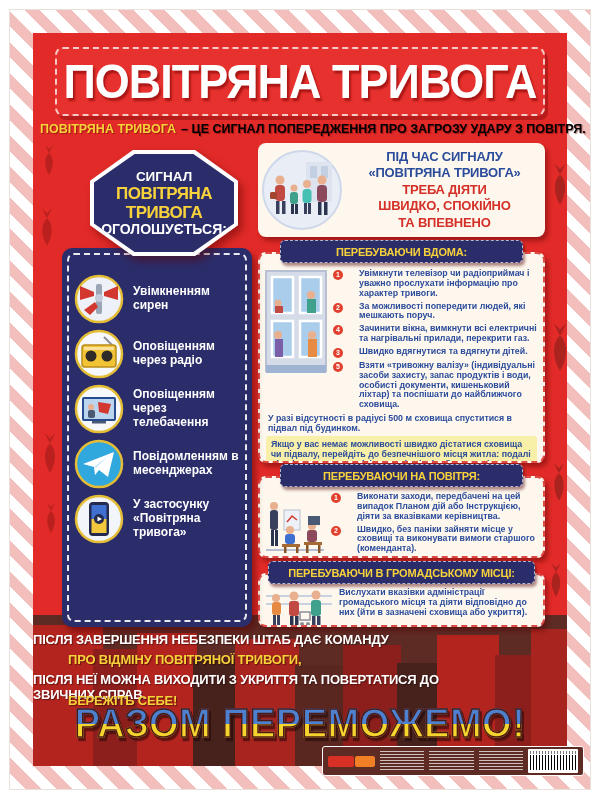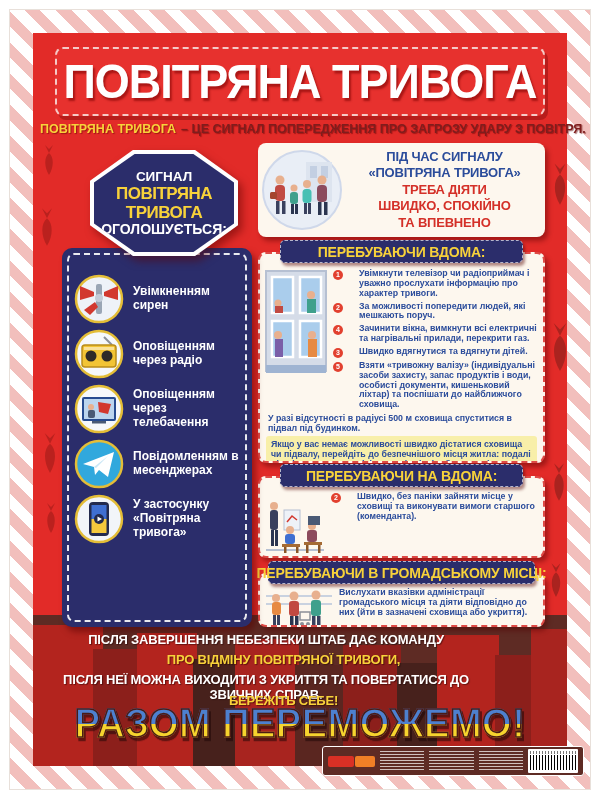--- a/index.html
+++ b/index.html
@@ -18,21 +18,21 @@
   
   .title-box { position:absolute; left:55px; top:47px; width:490px; height:69px;
     background:#e7312e; border:2px dashed #f6c9c6; border-radius:8px;
     display:flex; align-items:center; justify-content:center;
     box-shadow:3px 4px 0 rgba(130,10,10,.45); }
   .title-box h1 { color:#ffffff; font-size:45px; font-weight:bold; letter-spacing:-1px;
     transform:scaleY(1.06); text-shadow:2px 3px 2px rgba(120,0,0,.55); white-space:nowrap; }
   .subtitle { position:absolute; left:40px; top:122px; width:520px; text-align:center;
     font-size:12.5px; font-weight:bold; text-shadow:1px 1px 1px rgba(100,0,0,.5); white-space:nowrap; }
   .subtitle .hl { color:#f8d23a; margin-right:5px; }
-  .subtitle .rest { color:#7f1d1d; }
+  .subtitle .rest { color:#000000; }
 
   
   .octagon-wrap { position:absolute; left:90px; top:150px; width:148px; height:106px;
     filter:drop-shadow(4px 5px 4px rgba(90,0,0,.5)); z-index:6; }
   .octagon-outer { position:absolute; inset:0; background:#ffffff;
     clip-path:polygon(29% 0%,71% 0%,100% 29%,100% 71%,71% 100%,29% 100%,0% 71%,0% 29%); }
   .octagon-inner { position:absolute; inset:4px; background:#2b2d6b;
     clip-path:polygon(29% 0%,71% 0%,100% 29%,100% 71%,71% 100%,29% 100%,0% 71%,0% 29%);
     display:flex; flex-direction:column; align-items:center; justify-content:center; line-height:1.12; }
   .octagon-inner .w1 { color:#ffffff; font-weight:bold; font-size:13.5px; }
@@ -52,37 +52,37 @@
   .cream-box { background:#fdf7ee; border-radius:8px; box-shadow:3px 4px 5px rgba(85,0,0,.45); }
   .intro-box { position:absolute; left:258px; top:143px; width:287px; height:94px;
     display:flex; align-items:center; padding:4px; gap:6px; }
   .intro-circle { flex:0 0 80px; width:80px; height:80px; }
   .intro-text { flex:1; text-align:center; font-weight:bold; font-size:13px; line-height:1.26; letter-spacing:-0.2px; }
   .intro-text .b { color:#2b4c9b; }
   .intro-text .r { color:#d43028; }
 
   .sec-header { position:absolute; height:23px; background:#2b2d6b; border-radius:5px;
     border:1.5px dashed rgba(255,255,255,.65); display:flex; align-items:center; justify-content:center;
-    color:#f8d23a; font-weight:bold; font-size:14px; z-index:4; box-shadow:2px 3px 3px rgba(85,0,0,.45);
+    color:#f8d23a; font-weight:bold; font-size:11px; z-index:4; box-shadow:2px 3px 3px rgba(85,0,0,.45);
     white-space:nowrap; letter-spacing:-0.2px; }
   .sec-box { position:absolute; left:258px; width:287px; border:2px dashed #de4a46; overflow:hidden; z-index:2; }
 
   .sec-row { display:flex; gap:5px; }
   .sec-list { flex:1; display:flex; flex-direction:column; gap:3px; padding-right:5px; }
   .li { display:flex; gap:16px; color:#2b4c9b; font-weight:bold; font-size:8.8px; line-height:1.12; }
   .num { flex:0 0 10px; width:10px; height:10px; border-radius:50%; background:#e2402f; color:#ffffff;
     font-size:7px; font-weight:bold; text-align:center; line-height:10px; margin-top:1px; }
   .note { color:#2b4c9b; font-weight:bold; font-size:8.8px; line-height:1.14; padding:3px 8px 0 8px; }
   .hl-note { background:#f8efa9; border-radius:3px; margin:3px 6px 5px 6px; padding:3px 5px;
     color:#2b4c9b; font-weight:bold; font-size:8.8px; line-height:1.14; }
 
   
   .bottom-band { position:absolute; left:0; top:582px; width:534px; height:151px; background:#5e2b24; }
   .bld { position:absolute; }
-  .footer-text { position:absolute; left:33px; width:466px; text-align:center; font-weight:bold; z-index:7;
+  .footer-text { position:absolute; left:33px; width:466px; font-weight:bold; z-index:7;
     text-shadow:1px 1px 1px rgba(30,0,0,.5); letter-spacing:-0.2px; }
   .f-white { color:#ffffff; font-size:13px; }
   .f-yellow { color:#f8d23a; font-size:13px;padding-left:35px; }
   .slogan { position:absolute; left:33px; top:702px; width:534px; text-align:center; z-index:7;
     font-size:38px; font-weight:bold; letter-spacing:0.5px; color:#f6d42e; transform:scaleY(1.08);
     -webkit-text-stroke:1.5px #4a1b15; filter:drop-shadow(2px 3px 0 rgba(30,5,5,.55)); }
   @supports (-webkit-background-clip:text) {
     .slogan { background:linear-gradient(#4d80cf 0 52%, #f6d42e 52% 100%);
       -webkit-background-clip:text; background-clip:text; color:transparent; }
   }
@@ -300,21 +300,21 @@
         <div class="li">
             <span class="num">5</span>
             <span>Взяти «тривожну валізу» (індивідуальні засоби захисту, запас продуктів і води, особисті документи, кишеньковий ліхтар) та поспішати до найближчого сховища.</span>
           </div>
       </div>
     </div>
     <div class="note">У разі відсутності в радіусі 500 м сховища спуститися в підвал під будинком.</div>
     <div class="hl-note">Якщо у вас немає можливості швидко дістатися сховища чи підвалу, перейдіть до безпечнішого місця житла: подалі від вікон, у коридор (під несучі стіни), або ванну (але закрийте рушником дзеркало).</div>
   </div>
 
-  <div class="sec-header" style="left:280px;top:464px;width:243px;">ПЕРЕБУВАЮЧИ НА ВДОМА:</div>
+  <div class="sec-header" style="left:280px;top:464px;width:243px;">ПЕРЕБУВАЮЧИ НА ПОВІТРЯ:</div>
   <div class="cream-box sec-box" style="top:476px;height:82px;padding-top:14px;">
     <div class="sec-row">
       <svg width="62" height="62" viewBox="0 0 62 62" style="flex:0 0 62px;margin-left:4px;">
         <line x1="2" y1="58" x2="60" y2="58" stroke="#b6c0d2" stroke-width="2"></line>
         <rect x="20" y="18" width="16" height="20" fill="#eef2f8" stroke="#b6c0d2"></rect>
         <path d="M23 30 L28 24 L33 28" stroke="#d2382f" stroke-width="1.5" fill="none"></path>
         <circle cx="10" cy="14" r="4" fill="#e8b08e"></circle>
           <rect x="6" y="18" width="8" height="20" rx="3" fill="#39405e"></rect>
           <rect x="7" y="38" width="3" height="16" fill="#2b3550"></rect>
           <rect x="11" y="38" width="3" height="16" fill="#2b3550"></rect>
@@ -325,20 +325,24 @@
           <rect x="32" y="55" width="2.5" height="6" fill="#8a5526"></rect>
         <circle cx="48" cy="34" r="4" fill="#e8b08e"></circle>
           <rect x="43" y="38" width="10" height="12" rx="3" fill="#8c4b5d"></rect>
         <rect x="40" y="50" width="18" height="3" fill="#a56a33"></rect>
           <rect x="42" y="53" width="2.5" height="8" fill="#8a5526"></rect>
           <rect x="54" y="53" width="2.5" height="8" fill="#8a5526"></rect>
         <rect x="44" y="24" width="12" height="9" fill="#4a5a75"></rect>
       </svg>
       <div class="sec-list">
         <div class="li">
+            <span class="num">1</span>
+            <span>Виконати заходи, передбачені на цей випадок Планом дій або Інструкцією, діяти за вказівками керівництва.</span>
+          </div>
+        <div class="li">
             <span class="num">2</span>
             <span>Швидко, без паніки зайняти місце у сховищі та виконувати вимоги старшого (коменданта).</span>
           </div>
       </div>
     </div>
   </div>
 
   <div class="sec-header" style="left:268px;top:561px;width:267px;">ПЕРЕБУВАЮЧИ В ГРОМАДСЬКОМУ МІСЦІ:</div>
   <div class="cream-box sec-box" style="top:573px;height:54px;padding-top:13px;">
     <div class="sec-row">

